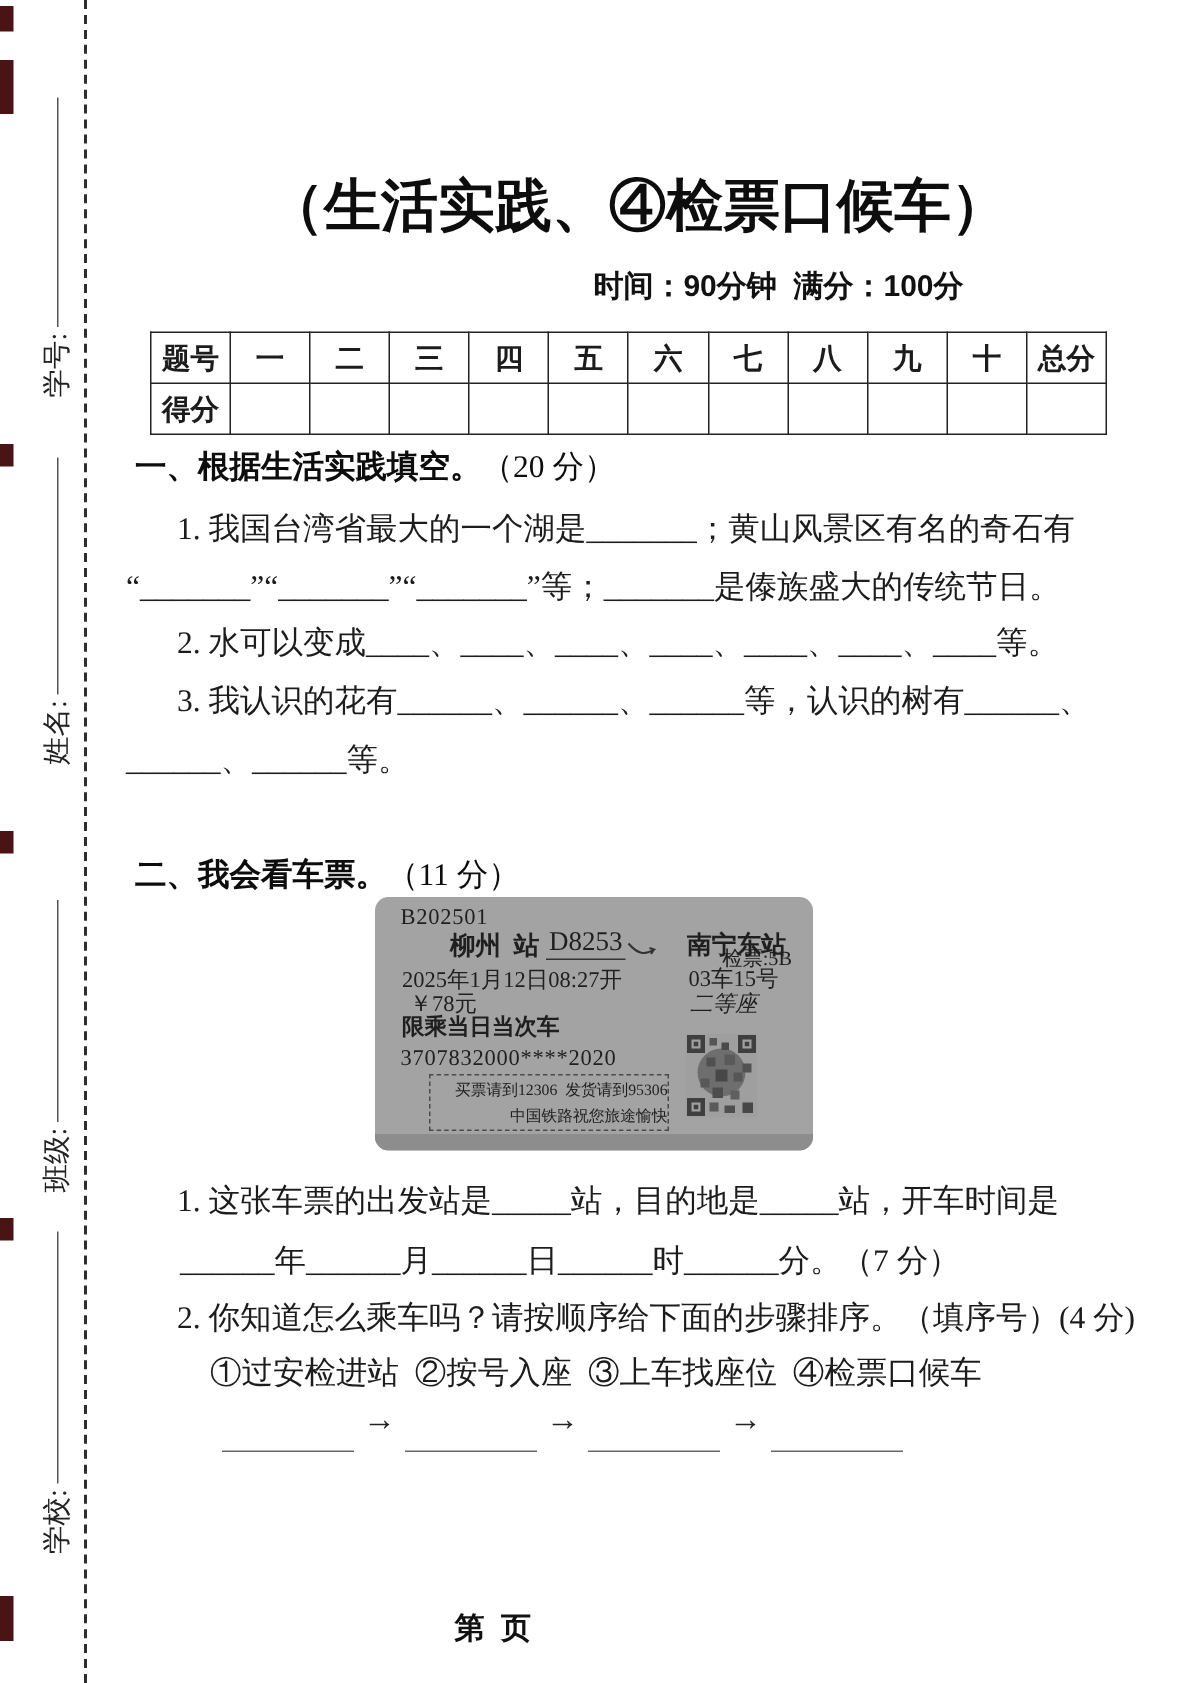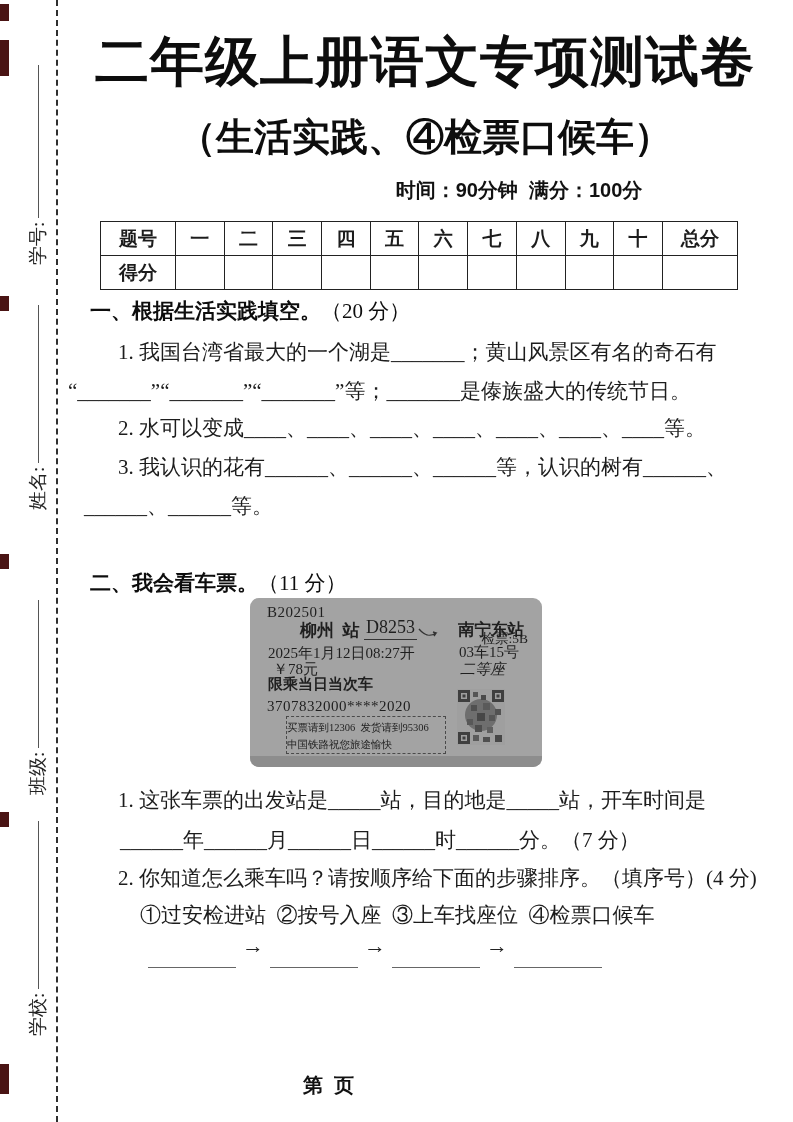--- a/index.html
+++ b/index.html
@@ -27,21 +27,21 @@
               font-family:"Liberation Sans", sans-serif; font-weight:bold;
               font-size:38px; color:#0d0d0d; }
   .exam-info { position:absolute; left:300px; top:177px; width:438px; text-align:center;
                font-family:"Liberation Sans", sans-serif; font-weight:bold;
                font-size:20px; white-space:pre; color:#111; }
 
   table.score { position:absolute; left:100px; top:221px; width:638px;
                 border-collapse:collapse; table-layout:fixed;
                 font-size:19px; font-weight:bold; }
   table.score td { border:1.4px solid #222; text-align:center; height:34px; padding:0; }
-  table.score .lbl { width:75px; }
+  table.score .lbl { width:53px; }
 
   .sec-head { position:absolute; font-family:"Liberation Sans", sans-serif;
               font-weight:bold; font-size:21px; color:#0d0d0d; white-space:nowrap; }
   .sec-head .pts { font-family:"Liberation Serif", serif; font-weight:normal; font-size:21px; }
 
   .q { position:absolute; font-size:21px; white-space:pre; color:#1c1c1c; }
 
   
   .ticket { position:absolute; left:250px; top:598px; width:292px; height:169px;
             background:#a3a3a3; border-radius:9px; overflow:hidden; font-size:15px; color:#1f1f1f; }
@@ -53,21 +53,21 @@
   .tk-train  { left:114px; top:19px; font-size:18px; border-bottom:1.6px solid #333; padding:0 2px 1px 2px; }
   .tk-swoosh { left:168px; top:30px; }
   .tk-to     { left:208px; top:21px; font-size:16.5px; font-weight:bold; }
   .tk-date   { left:18px; top:46px; }
   .tk-seat   { left:209px; top:45px; }
   .tk-price  { left:23px; top:62px; }
   .tk-class  { left:210px; top:62px; font-style:italic; }
   .tk-notice { left:18px; top:77px; font-weight:bold; }
   .tk-id     { left:17px; top:100px; letter-spacing:0.5px; }
   .tk-box { position:absolute; left:36px; top:118px; width:160px; height:38px;
-            border:1.3px dashed #4a4a4a; text-align:left; font-size:10.5px;
+            border:1.3px dashed #4a4a4a; text-align:right; font-size:10.5px;
             line-height:17px; padding-top:2px; white-space:pre; }
   .tk-qr { position:absolute; left:207px; top:91px; width:48px; height:56px; }
 
   .seq-row { position:absolute; left:148px; top:938px; display:flex; align-items:flex-end; height:30px; }
   .seq-blank { width:88px; height:20px; border-bottom:1.5px solid #666; }
   .seq-arrow { width:34px; text-align:center; font-size:22px; color:#222;
                transform:translateY(-9px); }
 
   .footer { position:absolute; left:0; top:1072px; width:657px; text-align:center;
             font-family:"Liberation Sans", sans-serif; font-weight:bold;
@@ -97,21 +97,20 @@
   </div>
   <div class="side-field" style="left:23px; top:795px; width:195px;">
     <span>班级:</span>
     <span class="line"></span>
   </div>
   <div class="side-field" style="left:23px; top:1036px; width:215px;">
     <span>学校:</span>
     <span class="line"></span>
   </div>
 
-  <div class="title">二年级上册语文专项测试卷</div>
   <div class="subtitle">（生活实践、④检票口候车）</div>
   <div class="exam-info">时间：90分钟  满分：100分</div>
 
   <table class="score">
     <tbody>
         <tr>
       <td class="lbl">题号</td>
       <td>一</td>
       <td>二</td>
       <td>三</td>
@@ -138,21 +137,21 @@
       <td></td>
       <td></td>
     </tr>
   </tbody>
     </table>
 
   <div class="sec-head" style="left:90px; top:297px;">
     <span>一、根据生活实践填空。</span><span class="pts">（20 分）</span>
   </div>
   <div class="q" style="left:118px; top:338px;">1. 我国台湾省最大的一个湖是_______；黄山风景区有名的奇石有</div>
-  <div class="q" style="left:68px;  top:377px;">“_______”“_______”“_______”等；_______是傣族盛大的传统节日。</div>
+  <div class="q" style="left:84px;  top:377px;">“_______”“_______”“_______”等；_______是傣族盛大的传统节日。</div>
   <div class="q" style="left:118px; top:414px;">2. 水可以变成____、____、____、____、____、____、____等。</div>
   <div class="q" style="left:118px; top:453px;">3. 我认识的花有______、______、______等，认识的树有______、</div>
   <div class="q" style="left:84px;  top:492px;">______、______等。</div>
 
   <div class="sec-head" style="left:90px; top:541px;margin-top:28px;">
     <span>二、我会看车票。</span><span class="pts">（11 分）</span>
   </div>
 
   <div class="ticket">
     <div class="tk tk-serial">B202501</div>

